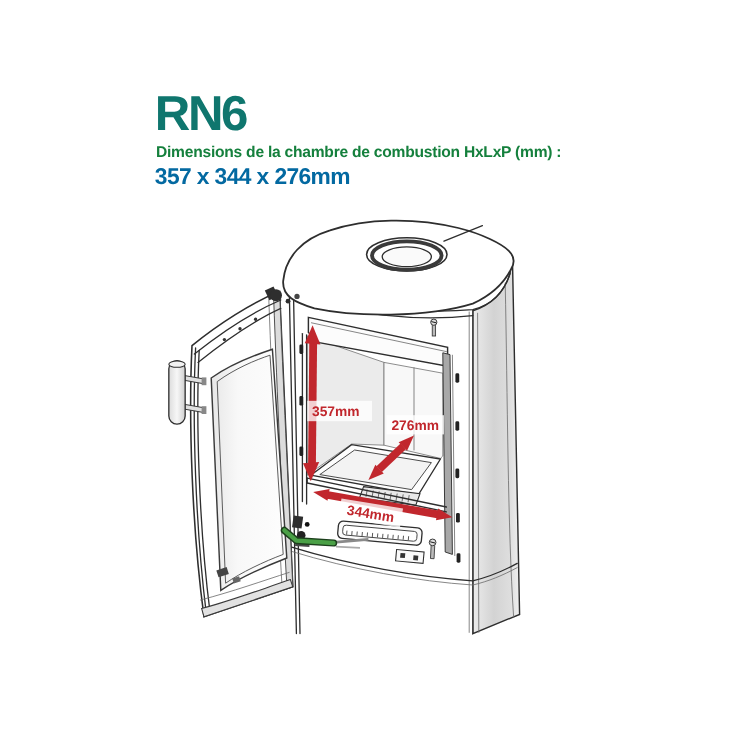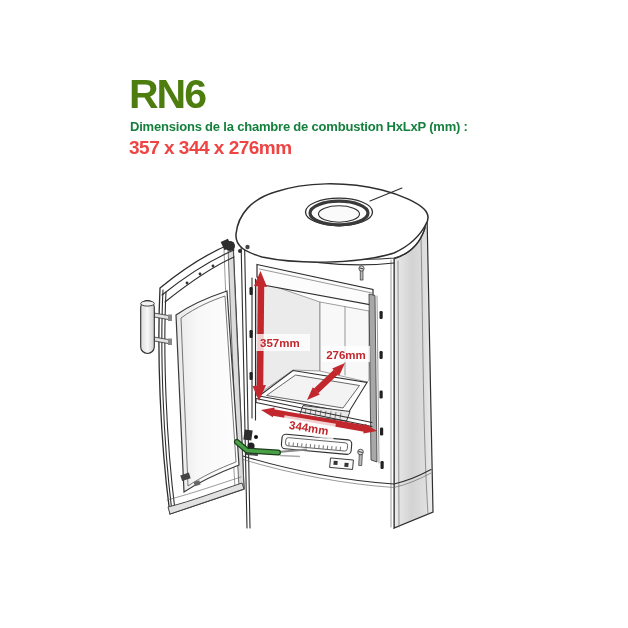--- a/index.html
+++ b/index.html
@@ -2,27 +2,27 @@
 <html><head>
 <meta charset="utf-8">
 <style>
   html,body{margin:0;padding:0;background:#fff;}
   .page{
     position:relative;width:628px;height:628px;background:#ffffff;overflow:hidden;
     font-family:"Liberation Sans",sans-serif;
   }
   .brand{position:absolute;left:129px;top:74px;width:470px;}
   .model{
-    margin:0;font-size:41px;line-height:1;font-weight:bold;color:#4d7c0f;letter-spacing:-2px;
+    margin:0;font-size:41px;line-height:1;font-weight:bold;color:#0f766e;letter-spacing:-2px;
   }
   .subtitle{
     margin:4px 0 0 1px;font-size:13px;line-height:1.25;font-weight:bold;color:#15803d;letter-spacing:-0.2px;
   }
   .dims{
-    margin:2px 0 0 0;font-size:19px;line-height:1.2;font-weight:bold;color:#ef4444;letter-spacing:-0.5px;
+    margin:2px 0 0 0;font-size:19px;line-height:1.2;font-weight:bold;color:#0369a1;letter-spacing:-0.5px;
   }
   svg.drawing{position:absolute;left:0;top:0;width:628px;height:628px;}
   .ln{fill:none;stroke:#2e2e2e;stroke-width:1.1;stroke-linecap:round;stroke-linejoin:round;}
   .thin{fill:none;stroke:#6f6f6f;stroke-width:0.7;stroke-linecap:round;}
   .dimtxt{font-family:"Liberation Sans",sans-serif;font-weight:bold;font-size:11.5px;fill:#c1272d;}
   .dimbg{fill:#ffffff;opacity:0.78;}
   .red{fill:#c1272d;}
   .redln{stroke:#c1272d;stroke-width:6.5;stroke-linecap:butt;fill:none;}
 </style>
 </head>

